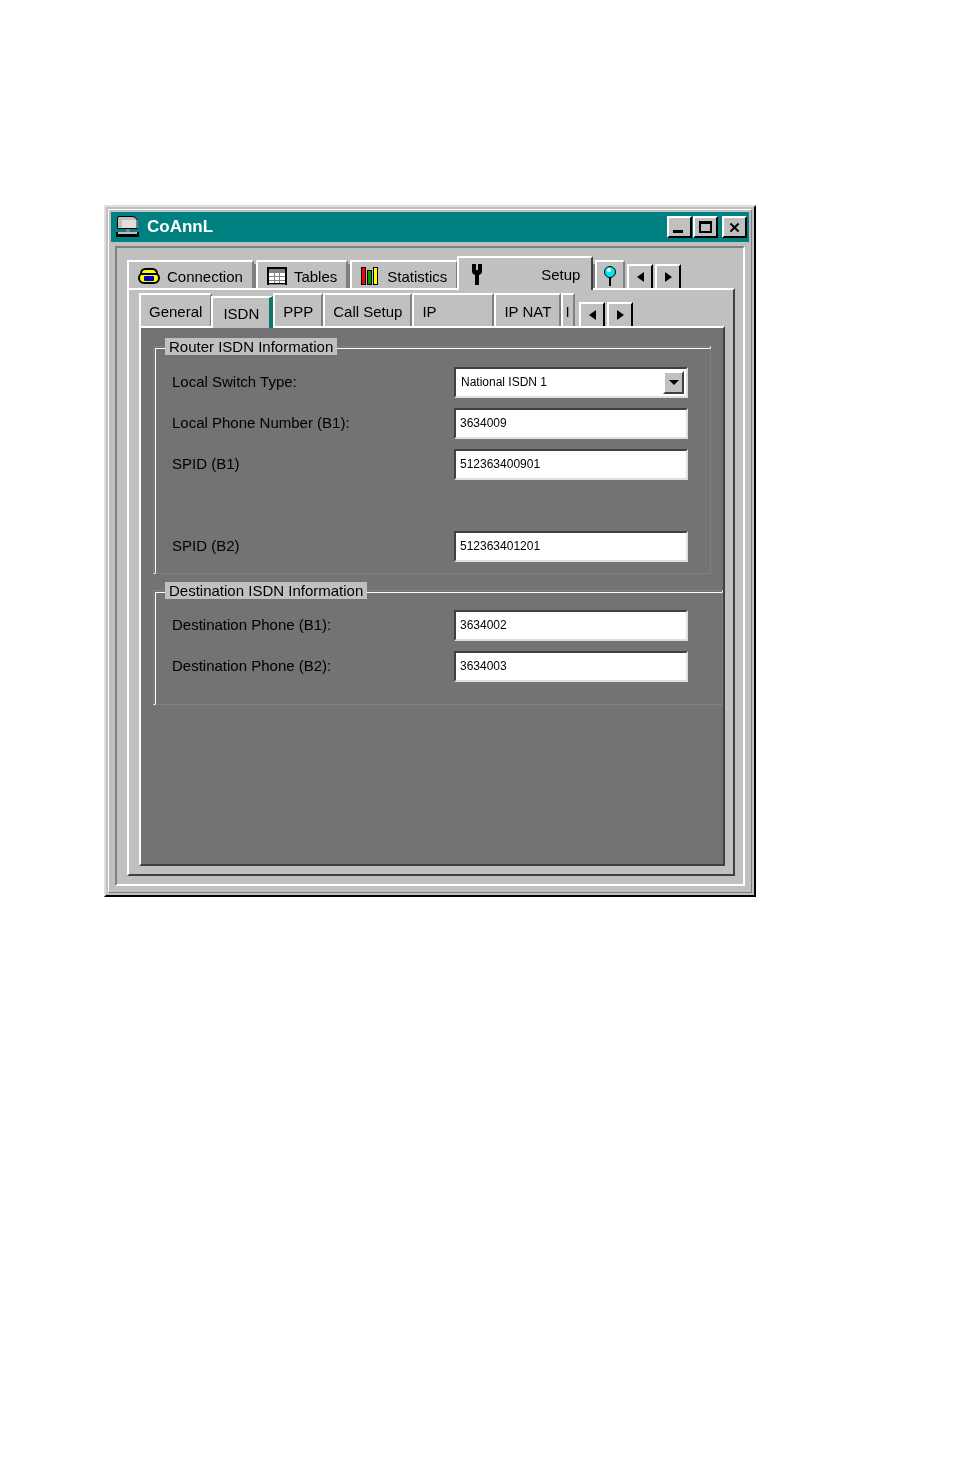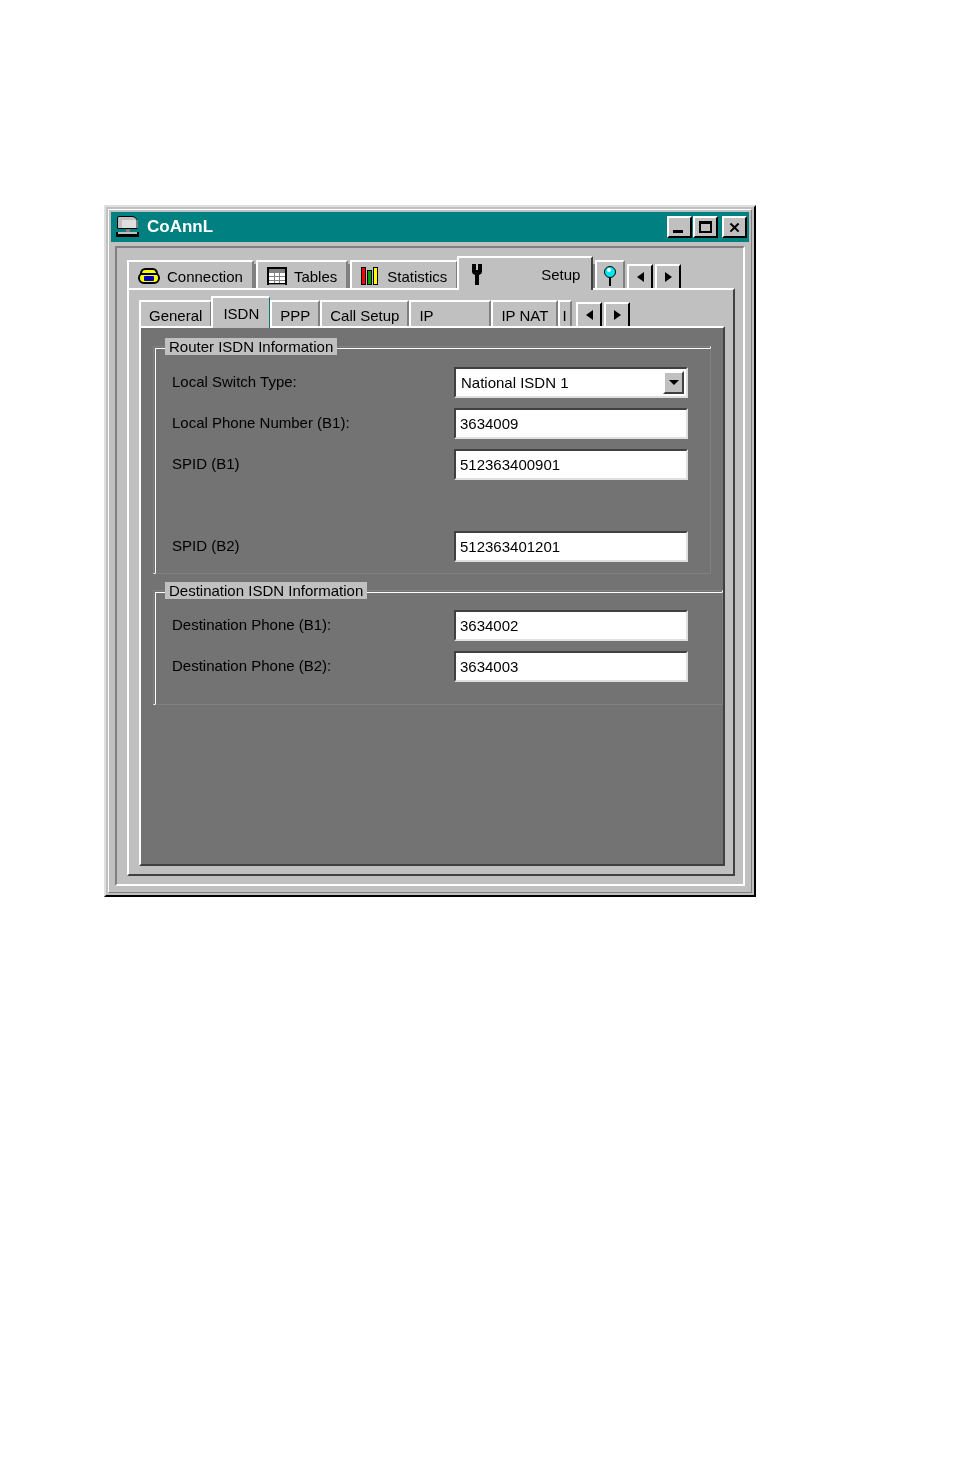--- a/index.html
+++ b/index.html
@@ -305,38 +305,38 @@
 
   
   #inner-tabstrip {
     position: absolute;
     left: 10px; top: 6px; right: 8px;
     height: 32px;
     display: flex;
     align-items: flex-end;
   }
   .itab {
-    height: 28px;
+    height: 35px;
     background: #c0c0c0;
     display: flex;
     align-items: center;
     justify-content: flex-start;
     font-size: 15px;
     color: #000;
     padding: 0 8px;
     box-sizing: border-box;
     border-top: 2px solid #ffffff;
     border-left: 2px solid #ffffff;
     border-right: 2px solid #808080;
     white-space: nowrap;
   }
   .itab.active {
     height: 32px;
     z-index: 5;
-    border-right: 1px solid #0f766e;
+    border-right: 4px solid #0f766e;
     margin-left: -1px;
     padding: 0 10px;
   }
   .itab.w-callsetup { }
   .itab.w-ip { min-width: 82px; }
   .itab.w-ipnat { }
   .itab.w-clip { width: 14px; padding: 0 2px; overflow: hidden; }
   #inner-spin { display: flex; align-items: center; margin-left: 2px; }
 
   
@@ -412,21 +412,21 @@
     background: #ffffff;
     border-top: 2px solid #404040;
     border-left: 2px solid #404040;
     border-right: 2px solid #dfdfdf;
     border-bottom: 2px solid #dfdfdf;
     box-sizing: border-box;
     display: flex;
     align-items: center;
   }
   .fbox .fval {
-    font-size: 15px;
+    font-size: 12px;
     color: #000;
     padding-left: 4px;
     white-space: nowrap;
     line-height: 1;
   }
   .combo .fval { padding-left: 5px; }
   .combo-btn {
     position: absolute;
     right: 2px; top: 2px;
     width: 21px; height: 23px;

